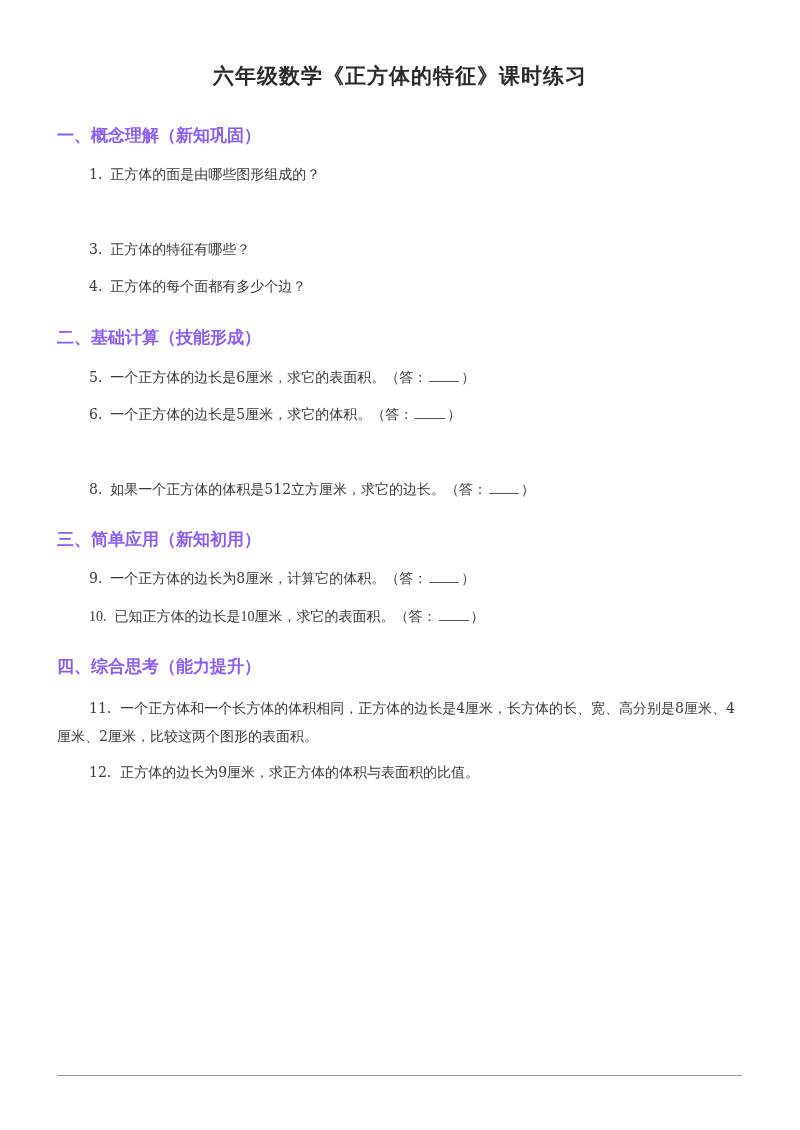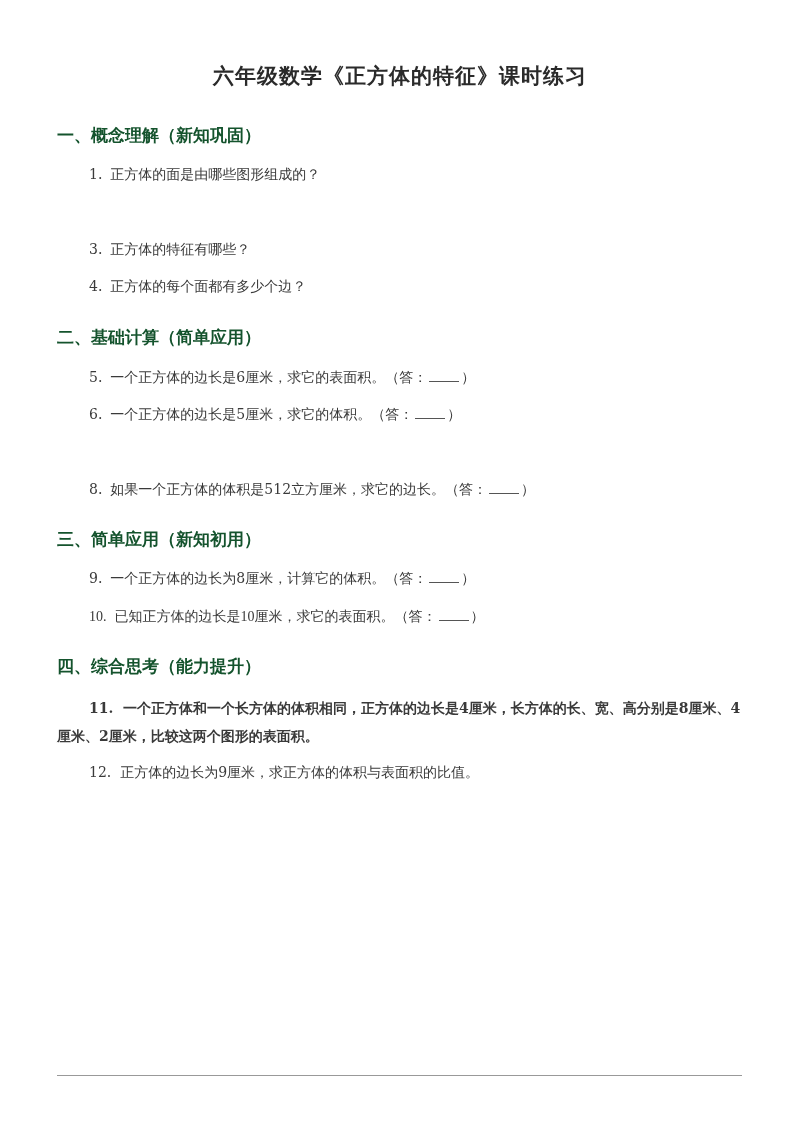--- a/index.html
+++ b/index.html
@@ -4,21 +4,21 @@
   <style>
     html, body { margin: 0; padding: 0; background: #ffffff; }
     body { width: 800px; height: 1130px; position: relative; overflow: hidden; color: #333; }
     .page { position: absolute; left: 0; top: 0; width: 800px; height: 915px; }
     .title {
       position: absolute; top: 62px; left: 0; width: 800px; text-align: center;
       font-family: "DejaVu Sans", sans-serif; font-size: 21px; font-weight: bold; color: #2a2a2a; letter-spacing: 1px;
     }
     .section-heading {
       position: absolute; left: 57px;
-      font-family: "DejaVu Sans", sans-serif; font-size: 17px; font-weight: bold; color: #14532d;
+      font-family: "DejaVu Sans", sans-serif; font-size: 17px; font-weight: bold; color: #8b5cf6;
     }
     .q {
       position: absolute; left: 89px;
       font-family: "DejaVu Serif", serif; font-size: 14px; color: #3a3a3a; white-space: nowrap;
     }
     .q .num { margin-right: 8px; }
     .blank { display: inline-block; width: 30px; border-bottom: 1px solid #555; height: 12px; vertical-align: baseline; margin: 0 2px; }
     .q-wide {
       position: absolute; left: 57px; width: 690px;
       font-family: "DejaVu Serif", serif; font-size: 14px; color: #3a3a3a; line-height: 28px;
@@ -45,41 +45,41 @@
   <div class="q" style="top:166px;">
     <span class="num">1.</span><span>正方体的面是由哪些图形组成的？</span>
   </div>
   <div class="q" style="top:241px;">
     <span class="num">3.</span><span>正方体的特征有哪些？</span>
   </div>
   <div class="q" style="top:278px;">
     <span class="num">4.</span><span>正方体的每个面都有多少个边？</span>
   </div>
 
-  <div class="section-heading" style="top:326px;">二、基础计算（简单应用）</div>
+  <div class="section-heading" style="top:326px;">二、基础计算（技能形成）</div>
   <div class="q" style="top:369px;">
     <span class="num">5.</span><span>一个正方体的边长是6厘米，求它的表面积。（答：</span><span class="blank"></span><span>）</span>
   </div>
   <div class="q" style="top:406px;">
     <span class="num">6.</span><span>一个正方体的边长是5厘米，求它的体积。（答：</span><span class="blank"></span><span>）</span>
   </div>
   <div class="q" style="top:481px;">
     <span class="num">8.</span><span>如果一个正方体的体积是512立方厘米，求它的边长。（答：</span><span class="blank"></span><span>）</span>
   </div>
 
   <div class="section-heading" style="top:528px;">三、简单应用（新知初用）</div>
   <div class="q" style="top:570px;">
     <span class="num">9.</span><span>一个正方体的边长为8厘米，计算它的体积。（答：</span><span class="blank"></span><span>）</span>
   </div>
   <div class="q" style="top:608px;font-family:Liberation Serif, serif;">
     <span class="num">10.</span><span>已知正方体的边长是10厘米，求它的表面积。（答：</span><span class="blank"></span><span>）</span>
   </div>
 
   <div class="section-heading" style="top:655px;">四、综合思考（能力提升）</div>
-  <div class="q-wide" style="top:694px;font-weight:bold;">
+  <div class="q-wide" style="top:694px;">
     <span>11.</span>&nbsp;&nbsp;<span>一个正方体和一个长方体的体积相同，正方体的边长是4厘米，长方体的长、宽、高分别是8厘米、4厘米、2厘米，比较这两个图形的表面积。</span>
   </div>
   <div class="q-wide" style="top:758px;">
     <span>12.</span>&nbsp;&nbsp;<span>正方体的边长为9厘米，求正方体的体积与表面积的比值。</span>
   </div>
 
   <div class="footer-rule"></div>
   <div class="footer-url">www. bzxz. net</div>
 </div>
 

